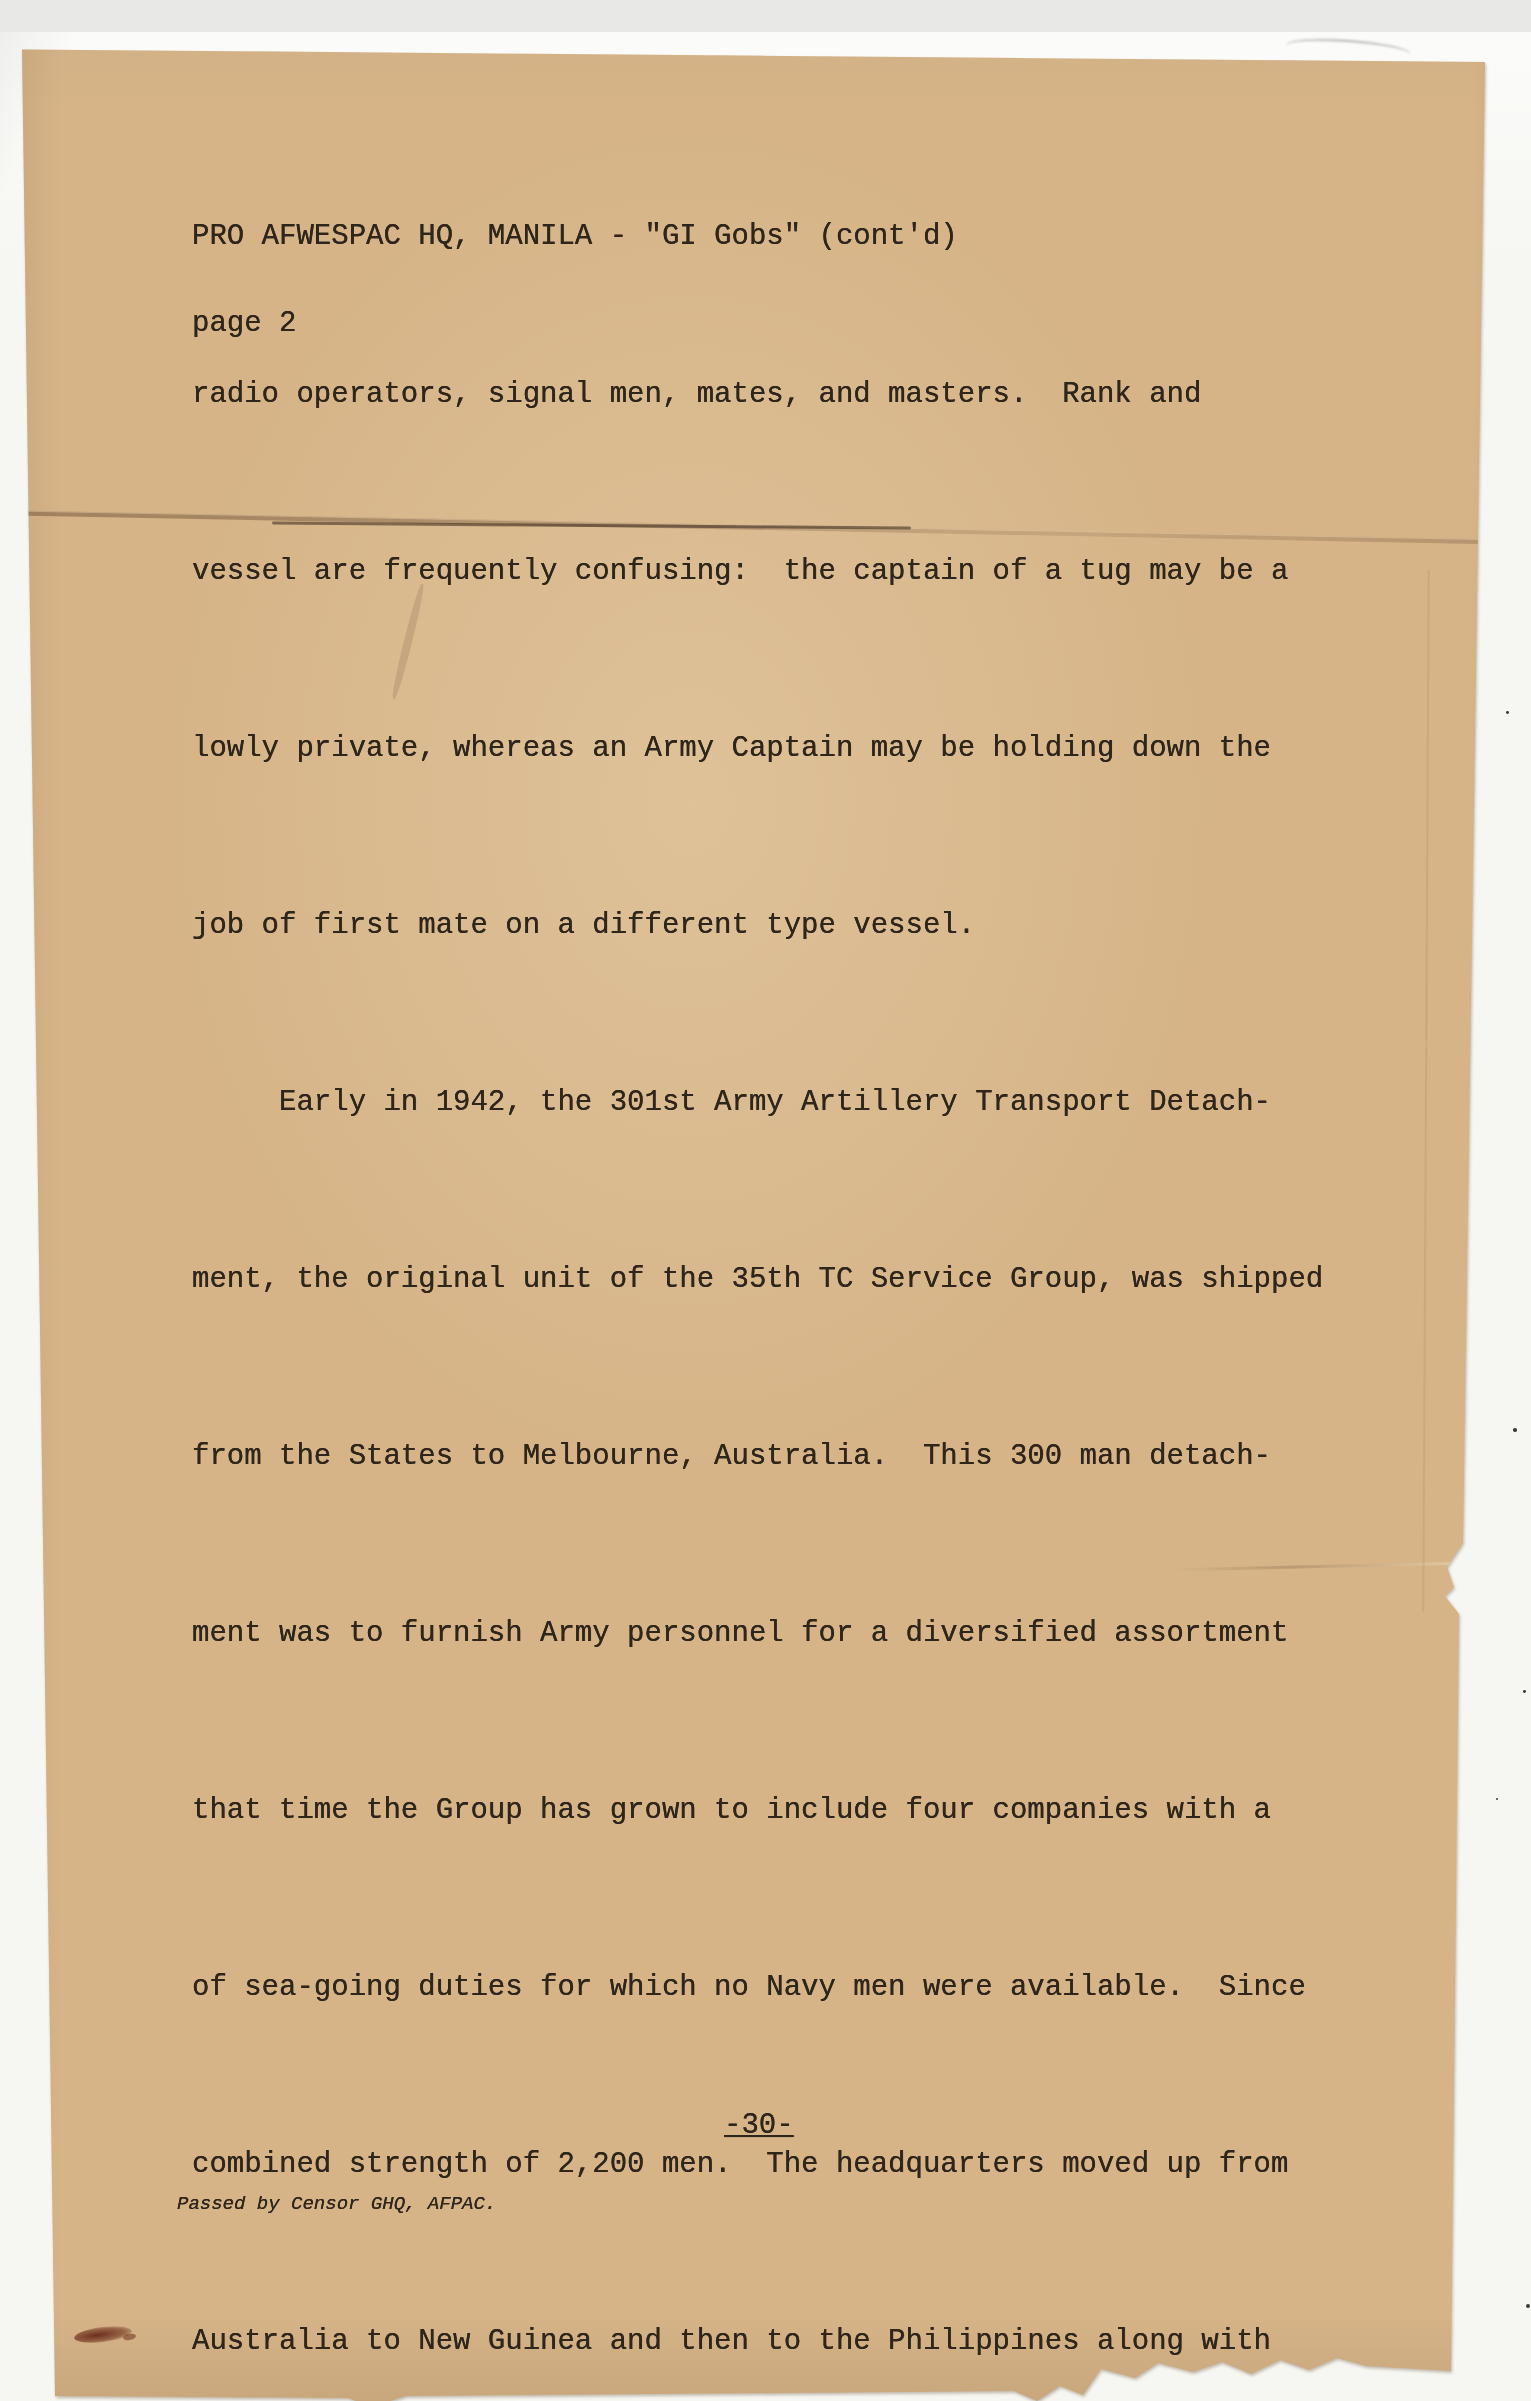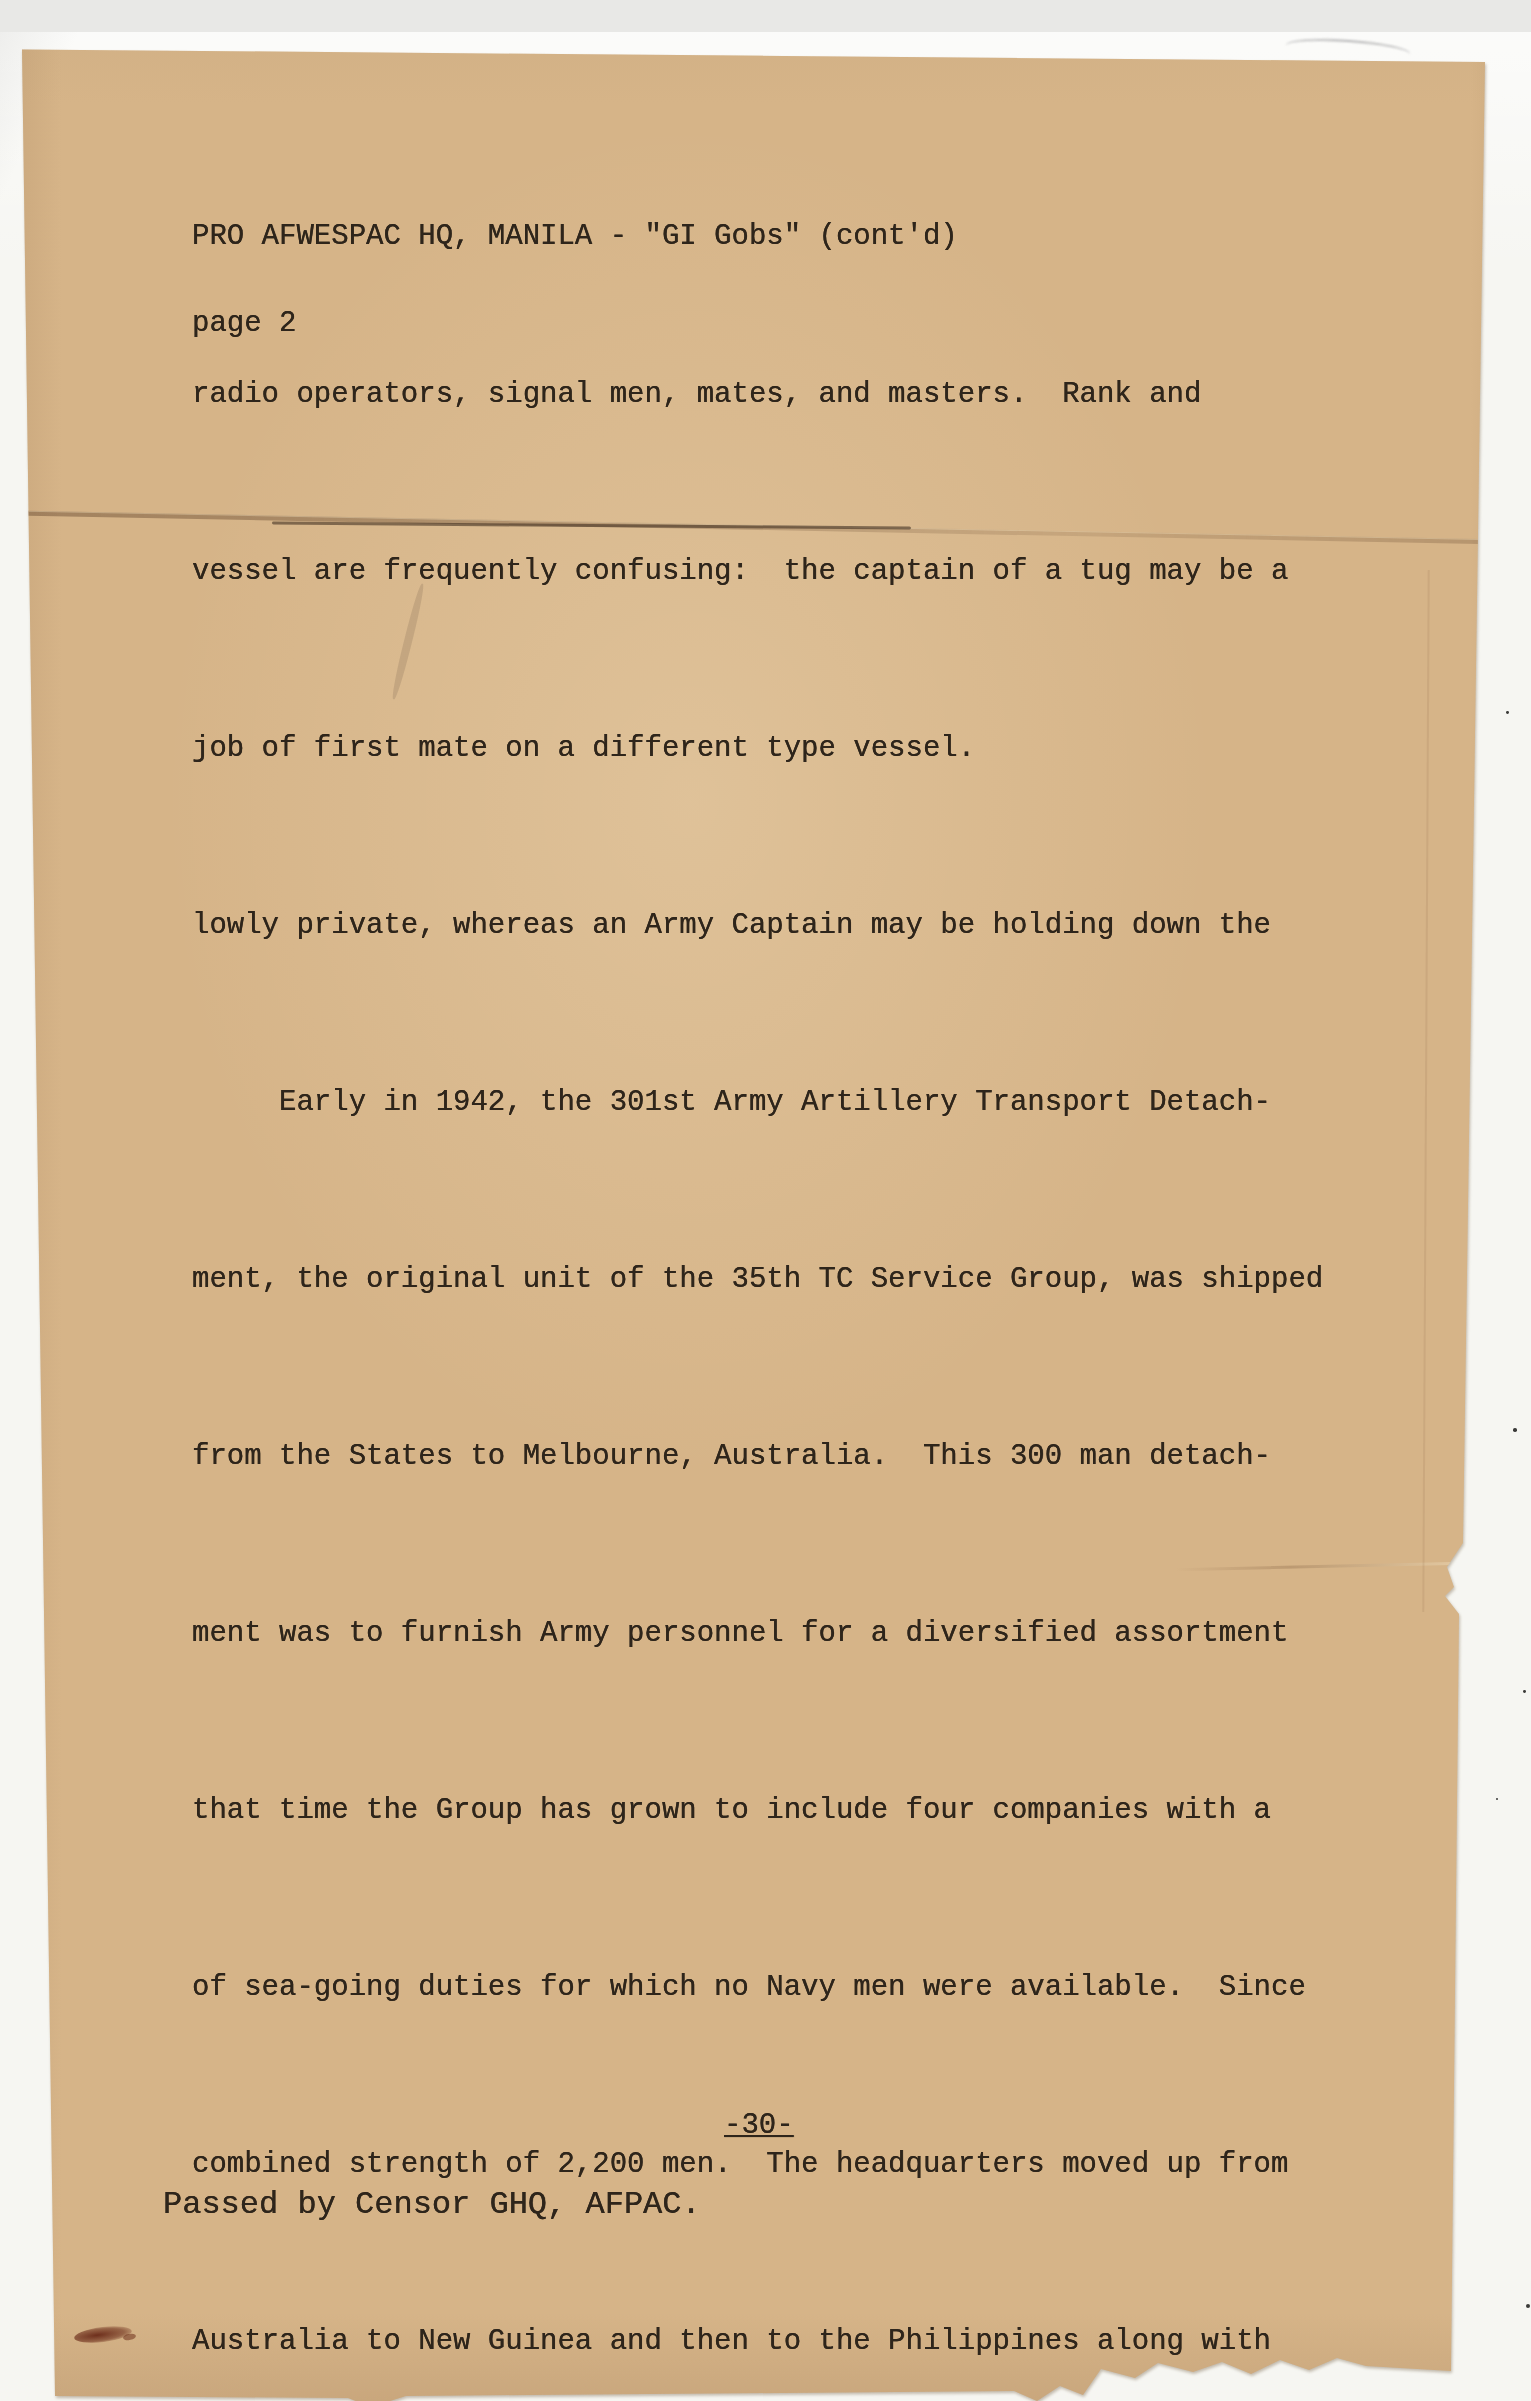--- a/index.html
+++ b/index.html
@@ -34,21 +34,21 @@
     );
   }
   .typed {
     position:absolute; white-space:pre; color:#2e251b;
     text-shadow: 0 0 0.6px rgba(46,37,27,0.9), 0.3px 0.3px 0 rgba(46,37,27,0.35);
   }
   .header { left:192px; top:132px; font-size:29px; line-height:29px; }
   .body-lines { left:192px; top:215px; font-size:29px; line-height:59px; }
   .body-lines > div { height:59px; }
   .end-mark { left:724px; top:2079px; font-size:29px; line-height:29px;text-decoration:underline; }
-  .censor-note { left:163px; top:2158px; font-size:32px; line-height:29px; }
+  .censor-note { left:177px; top:2158px; font-size:19px; line-height:29px;font-style:italic; }
 
   
   .fold-crease-main {
     position:absolute; left:-5.8px; top:478px; width:1557px; height:4px;
     transform:rotate(1.12deg); transform-origin:left center;
     background:linear-gradient(to right,
       rgba(100,70,45,0.0) 0%, rgba(100,70,45,0.45) 2%, rgba(100,70,45,0.40) 20%,
       rgba(100,70,45,0.28) 45%, rgba(100,70,45,0.15) 70%, rgba(100,70,45,0.30) 100%);
     border-top:1.2px solid rgba(242,222,186,0.40);
   }
@@ -102,22 +102,22 @@
       <div class="stain-dot"></div>
 
       <div class="typed header">
         <div>PRO AFWESPAC HQ, MANILA - "GI Gobs" (cont'd)</div>
         <div>page 2</div>
       </div>
 
       <div class="typed body-lines">
         <div>radio operators, signal men, mates, and masters.  Rank and</div>
         <div>vessel are frequently confusing:  the captain of a tug may be a</div>
+        <div>lowly private, whereas an Army Captain may be holding down the</div>
         <div>job of first mate on a different type vessel.</div>
-        <div>lowly private, whereas an Army Captain may be holding down the</div>
         <div>     Early in 1942, the 301st Army Artillery Transport Detach-</div>
         <div>ment, the original unit of the 35th TC Service Group, was shipped</div>
         <div>from the States to Melbourne, Australia.  This 300 man detach-</div>
         <div>ment was to furnish Army personnel for a diversified assortment</div>
         <div>that time the Group has grown to include four companies with a</div>
         <div>of sea-going duties for which no Navy men were available.  Since</div>
         <div>combined strength of 2,200 men.  The headquarters moved up from</div>
         <div>Australia to New Guinea and then to the Philippines along with</div>
         
         

